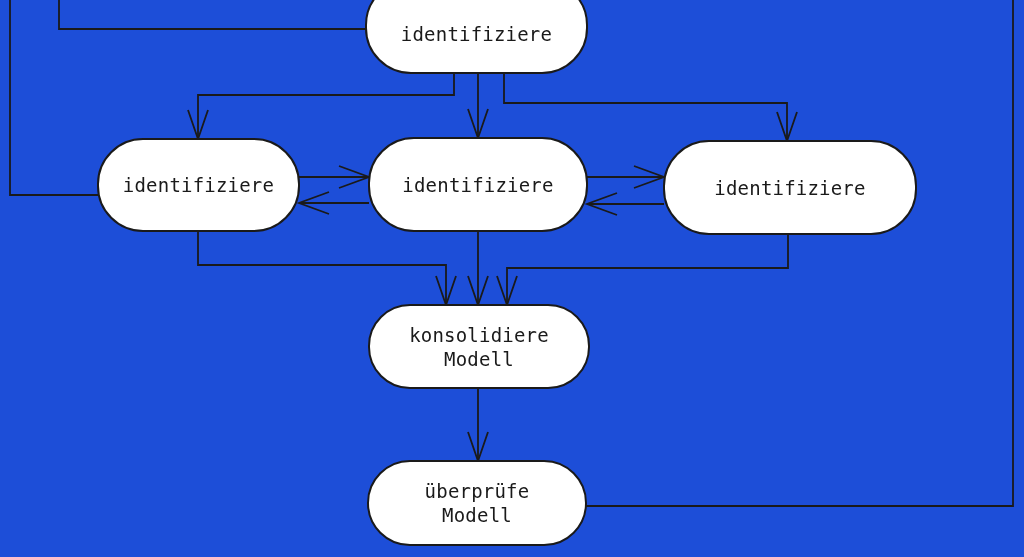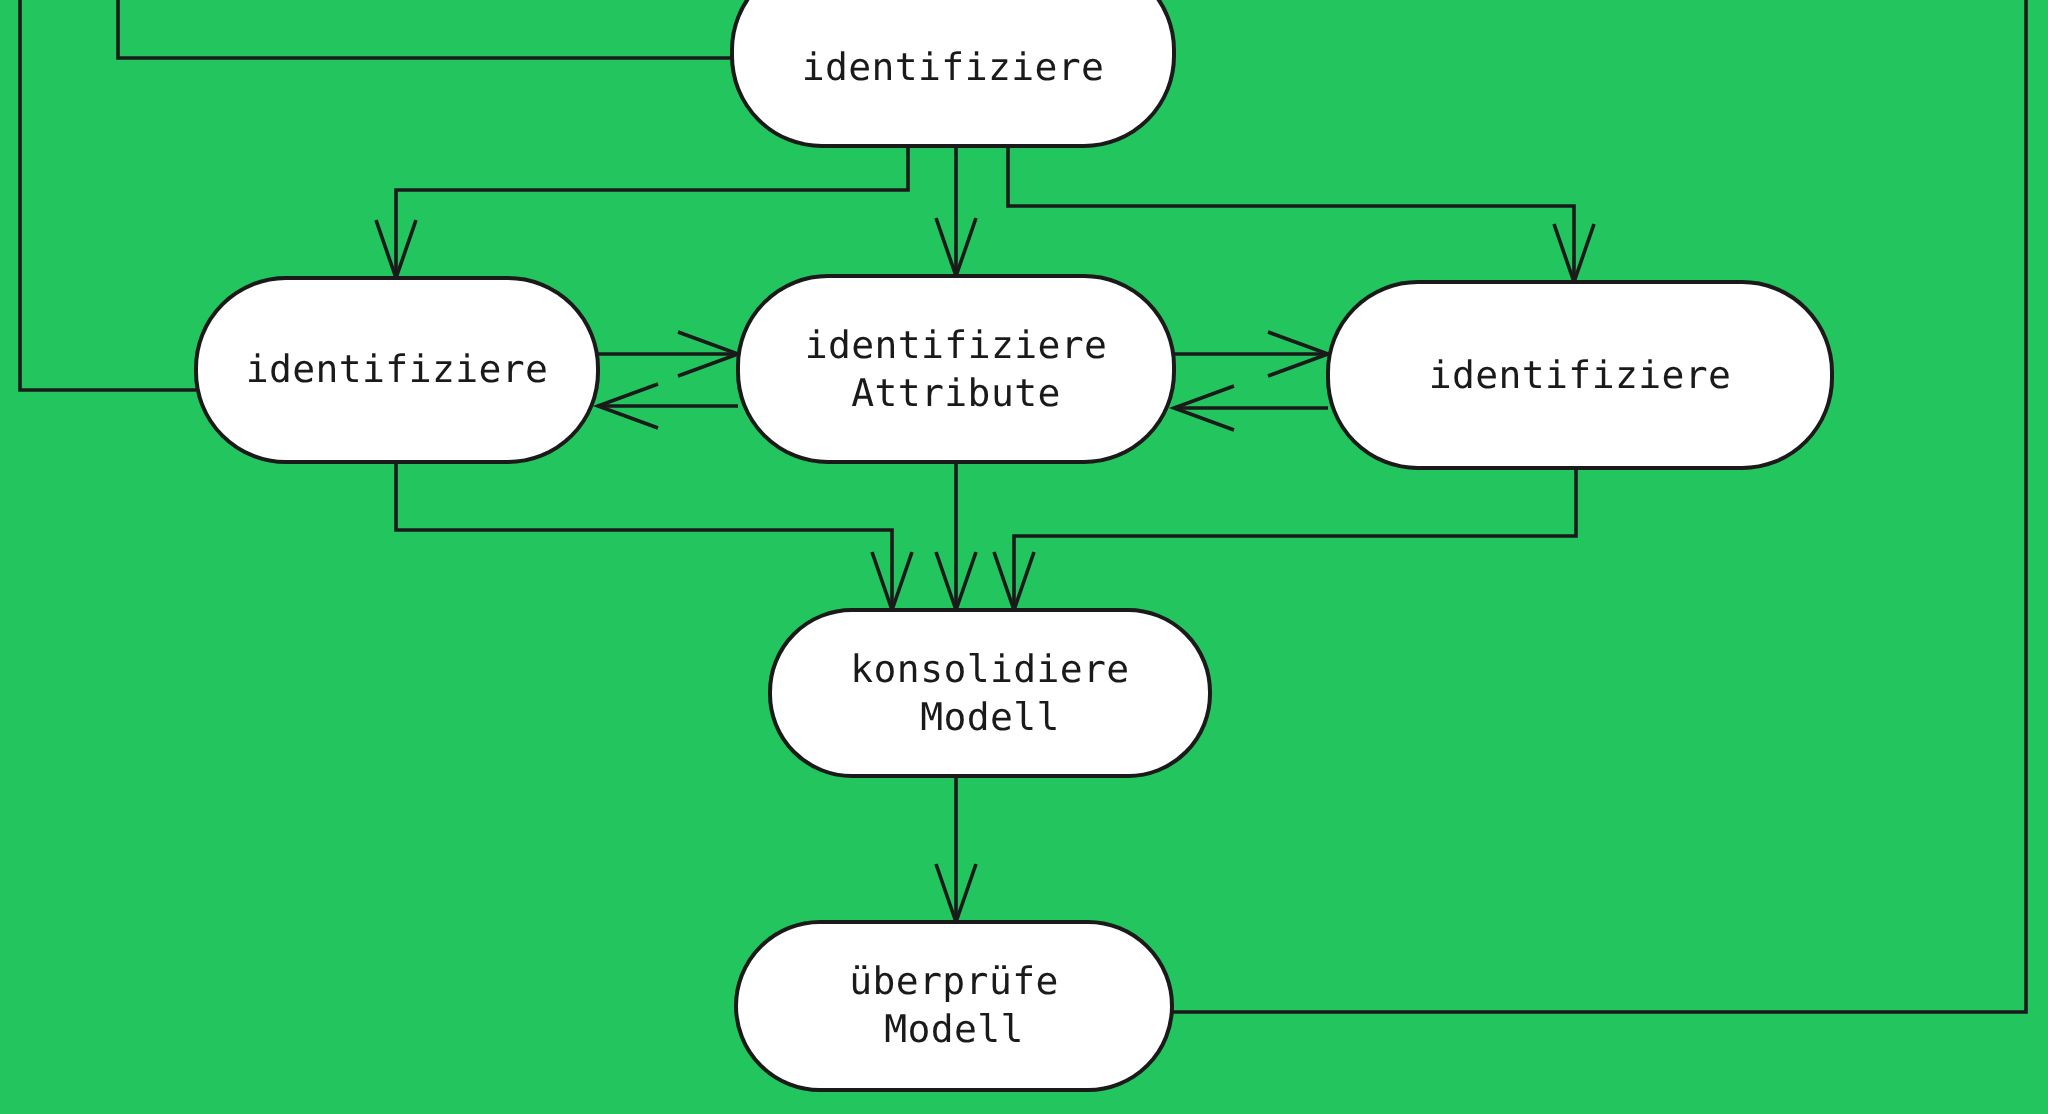--- a/index.html
+++ b/index.html
@@ -1,20 +1,20 @@
 <!DOCTYPE html>
 <html><head>
 <meta charset="utf-8">
 <style>
   html, body { margin: 0; padding: 0; background: #ffffff; }
   .stage {
     position: relative;
     width: 1024px;
     height: 557px;
-    background: #22c55e;
+    background: #1d4ed8;
     overflow: hidden;
     font-family: "DejaVu Sans Mono", "Liberation Mono", monospace;
   }
   .wires {
     position: absolute;
     left: 0; top: 0;
     width: 1024px; height: 557px;
   }
   .node {
     position: absolute;
@@ -30,21 +30,21 @@
     font-size: 19px;
     line-height: 24px;
     letter-spacing: 0.2px;
     text-align: center;
     white-space: nowrap;
   }
   #node-interaktionen { left: 365px; top: -21px; width: 223px; height: 95px; padding-top: 14px; }
   #node-assoziationen { left: 97px;  top: 138px; width: 203px; height: 94px; }
   #node-attribute     { left: 368px; top: 137px; width: 220px; height: 95px; }
   #node-verhalten     { left: 663px; top: 140px; width: 254px; height: 95px; }
-  #node-konsolidiere  { left: 384px; top: 304px; width: 222px; height: 85px; border-radius: 42px; }
+  #node-konsolidiere  { left: 368px; top: 304px; width: 222px; height: 85px; border-radius: 42px; }
   #node-ueberpruefe   { left: 367px; top: 460px; width: 220px; height: 86px; border-radius: 43px; }
   .node-line { display: block; }
 </style>
 </head>
 <body>
 
 <div class="stage">
 
   <svg id="wires" class="wires" viewBox="0 0 1024 557" xmlns="http://www.w3.org/2000/svg">
       <g>
@@ -105,21 +105,20 @@
   <div class="node" id="node-interaktionen">
     <span class="node-line">identifiziere</span>
   </div>
 
   <div class="node" id="node-assoziationen">
     <span class="node-line">identifiziere</span>
   </div>
 
   <div class="node" id="node-attribute">
     <span class="node-line">identifiziere</span>
-    <span class="node-line">Attribute</span>
   </div>
 
   <div class="node" id="node-verhalten">
     <span class="node-line">identifiziere</span>
   </div>
 
   <div class="node" id="node-konsolidiere">
     <span class="node-line">konsolidiere</span>
     <span class="node-line">Modell</span>
   </div>

